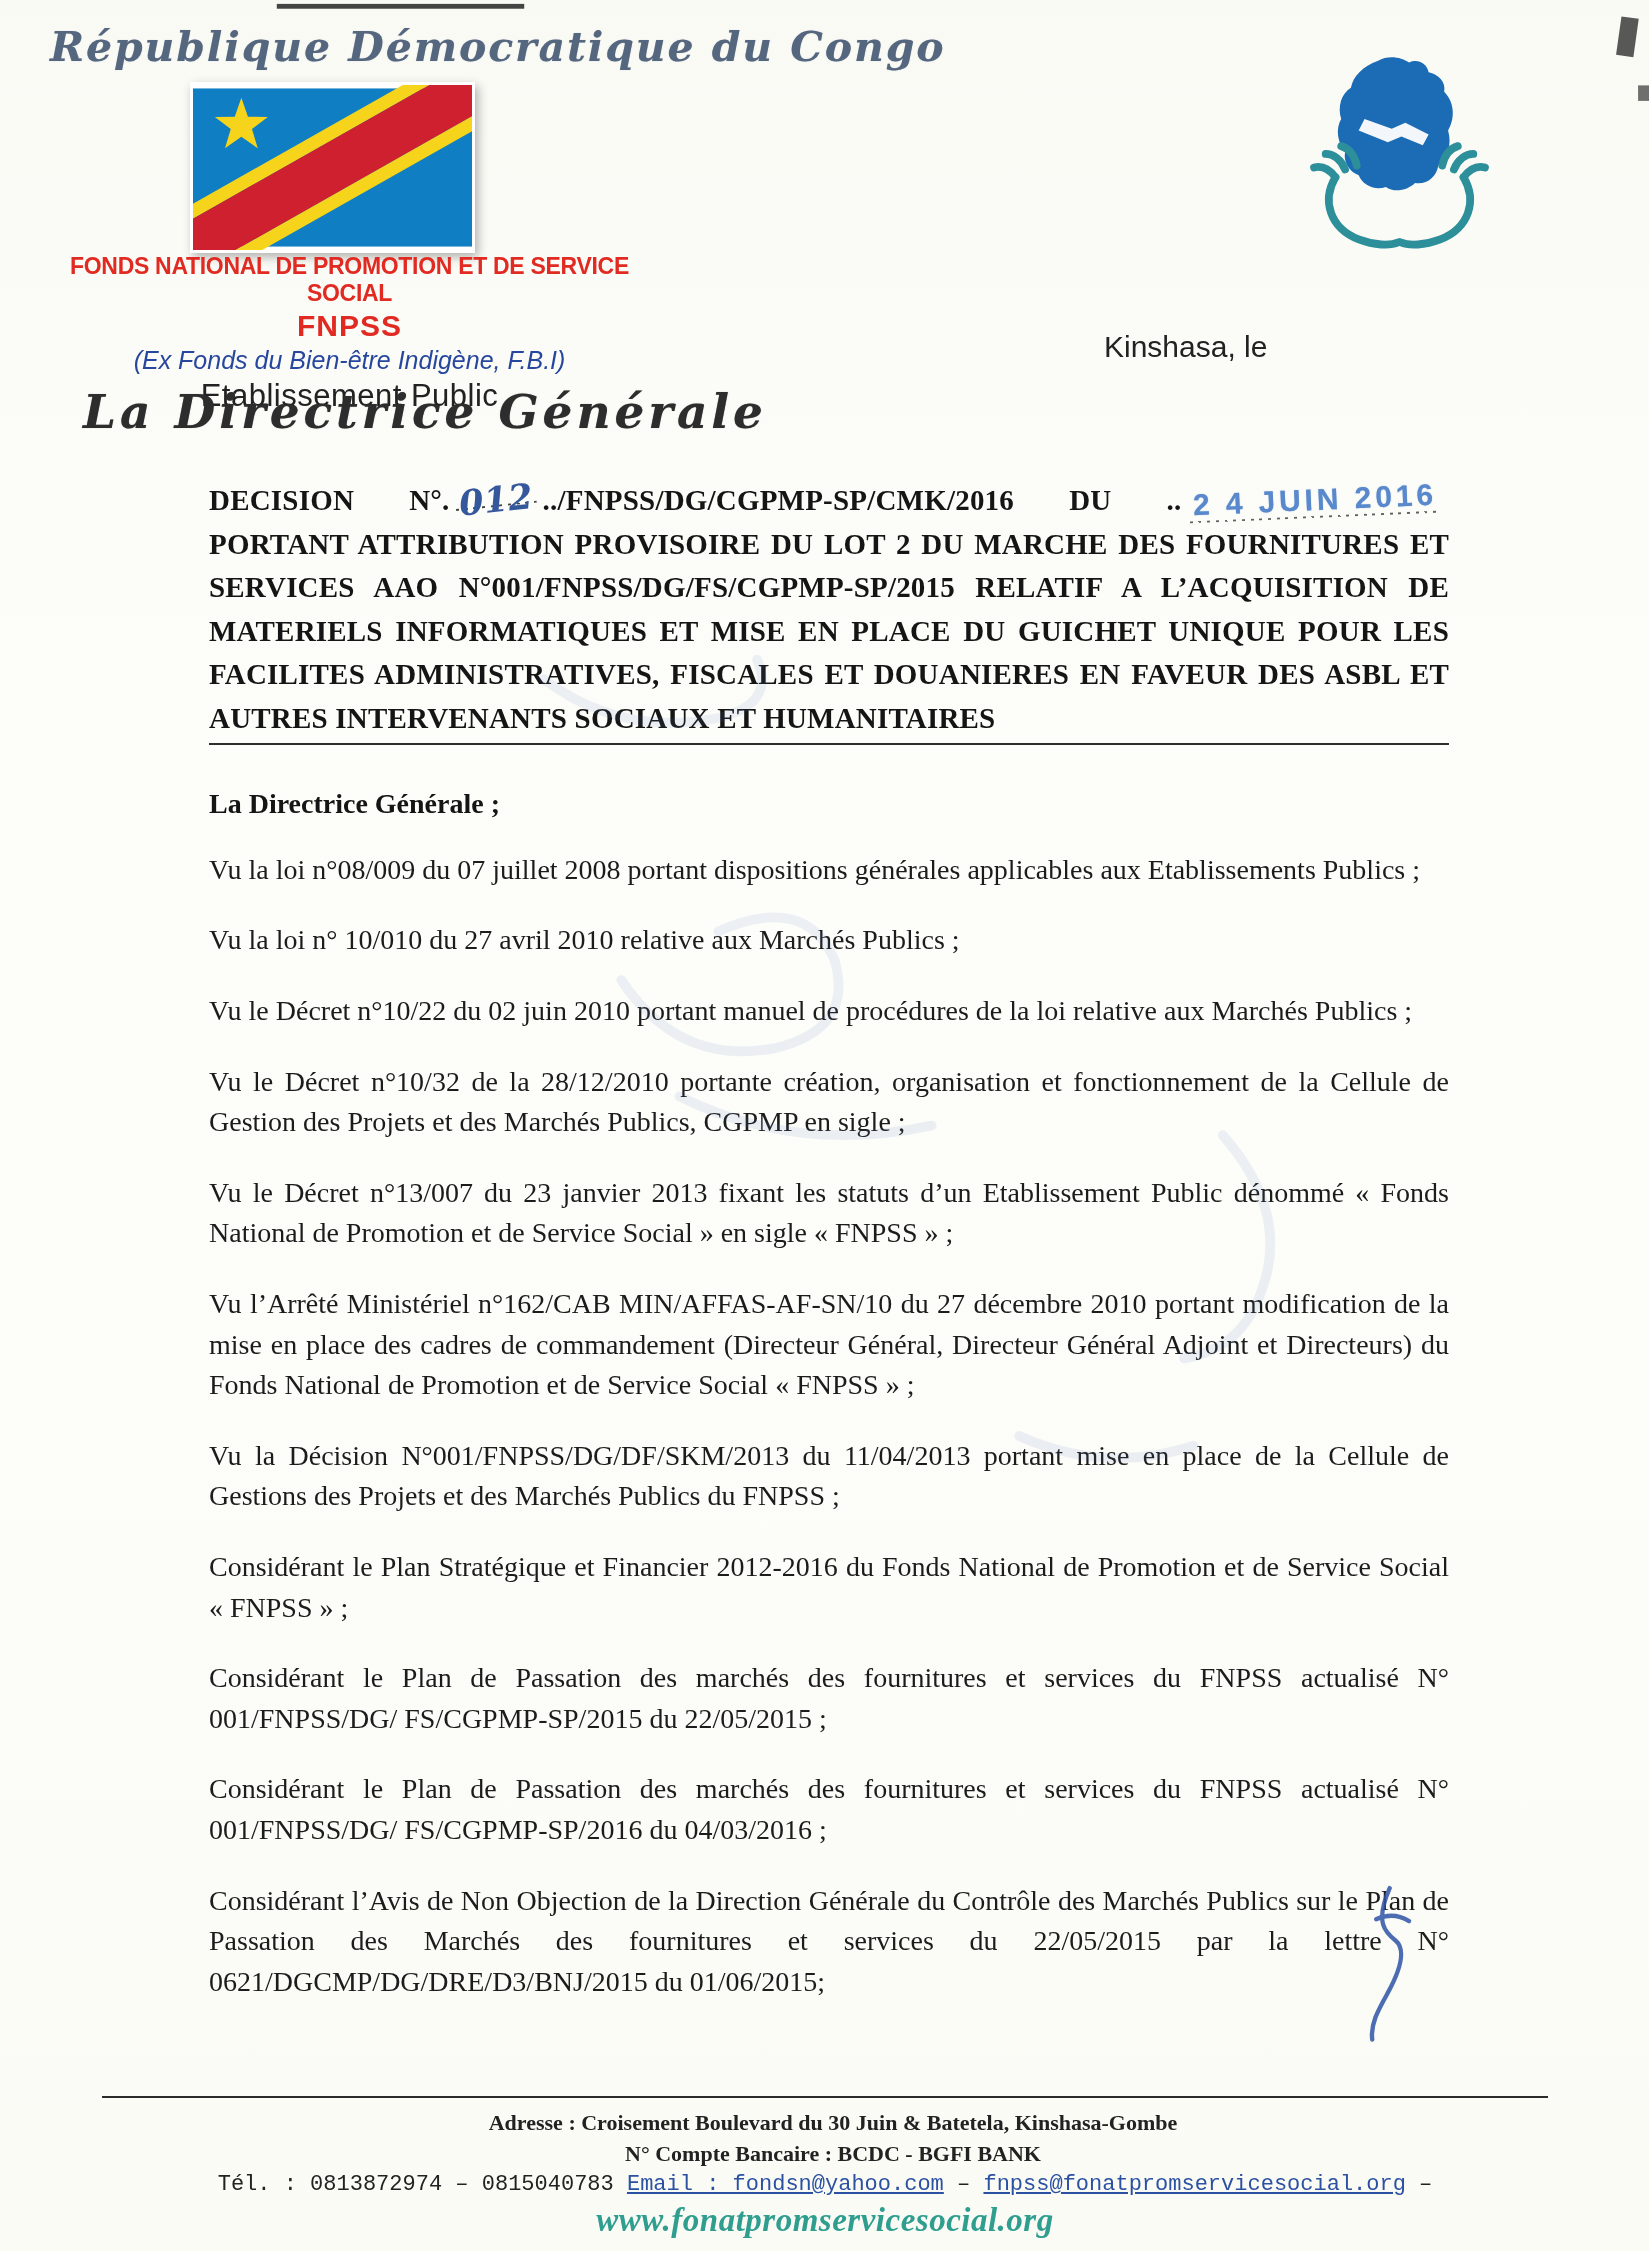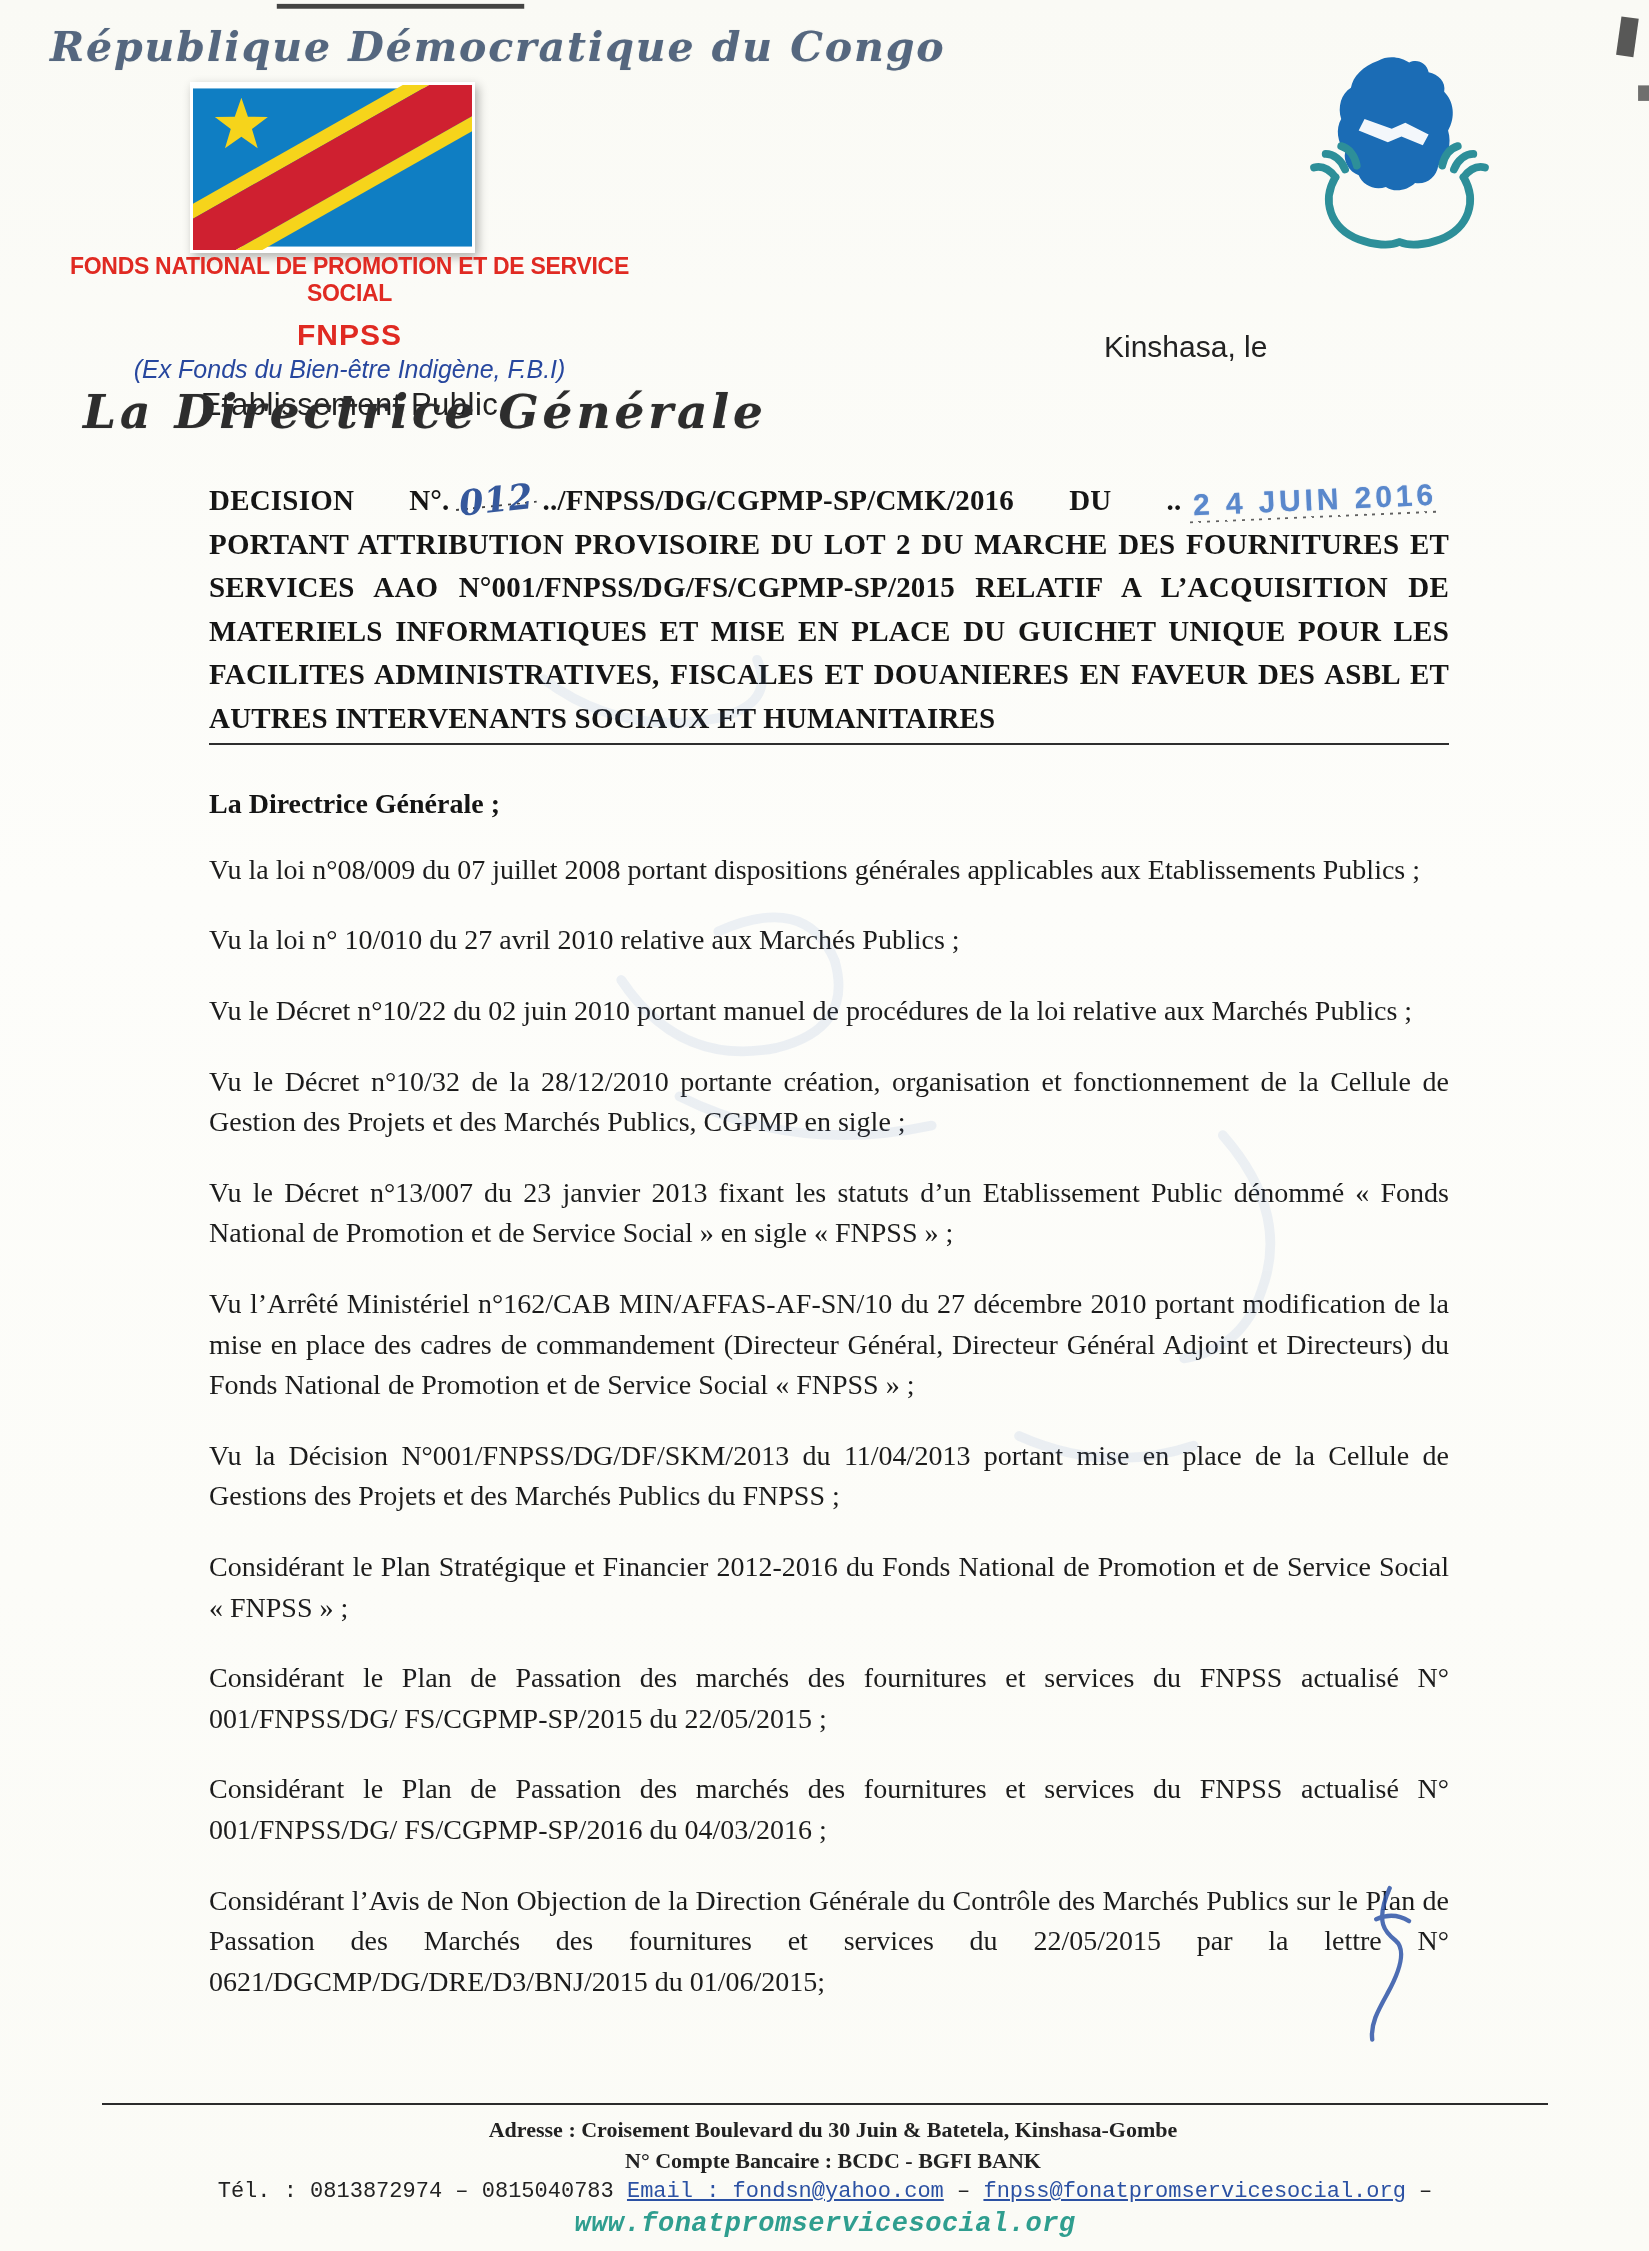--- a/index.html
+++ b/index.html
@@ -22,21 +22,21 @@
   }
   .flag-wrap svg { display:block; width:100%; height:100%; }
   .logo-wrap { position:absolute; left:1300px; top:49px; width:199px; height:204px; }
   .org-block { position:absolute; left:35px; top:253px; width:629px; text-align:center; }
   .org-name {
     font-family:"Liberation Sans", sans-serif; font-weight:bold;
     font-size:23px; color:#e02a22; letter-spacing:-0.3px;
   }
   .org-acronym {
     font-family:"Liberation Sans", sans-serif; font-weight:bold;
-    font-size:30px; color:#e02a22; letter-spacing:1px; margin-top:11px;
+    font-size:30px; color:#e02a22; letter-spacing:1px; margin-top:2px;
   }
   .org-former {
     font-family:"Liberation Sans", sans-serif; font-style:italic;
     font-size:25px; color:#27479e; margin-top:2.9px;
   }
   .org-status {
     font-family:"Liberation Sans", sans-serif; font-size:31px; color:#222;
     margin-top:2.9px; letter-spacing:0.5px;
   }
   .signatory {
@@ -77,22 +77,22 @@
   .salutation { font-weight:bold; font-size:28px; margin-top:43px; color:#151515; }
   .para { font-size:28px; line-height:1.45; text-align:justify; margin:30px 0 0; }
 
   
   .footer { position:absolute; left:0; right:0; bottom:11.6px; text-align:center; }
   .footer-rule { width:1446px; margin:0 auto 9.7px; border-top:2.9px solid #2b2b2b; height:0; }
   .footer-line { font-weight:bold; font-size:22px; color:#222; line-height:1.4;padding-left:16px; }
   .tel-line { font-size:22px; color:#222; margin-top:1.9px;font-family:Liberation Mono, monospace; }
   .email-link { color:#2b51a3; text-decoration:underline; cursor:pointer; }
   .website {
-    font-family:Liberation Mono, monospace; font-weight:bold; font-style:italic;
-    font-size:27px; color:#2f9e8f; margin-top:5.8px; letter-spacing:0.5px;
+    font-family:Liberation Serif, serif; font-weight:bold; font-style:italic;
+    font-size:33px; color:#2f9e8f; margin-top:5.8px; letter-spacing:0.5px;
   }
 
   
   .overlay { position:absolute; inset:0; pointer-events:none; }
 </style>
 </head>
 <body>
 
 <div class="page">
 

